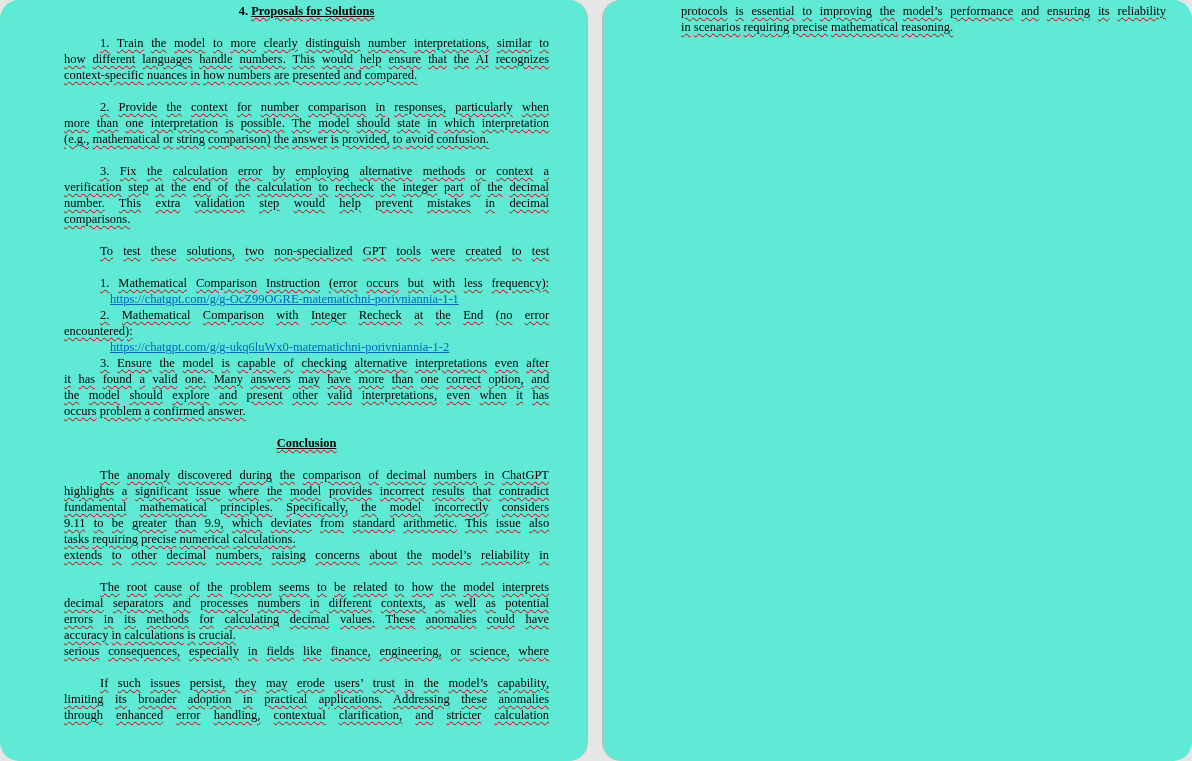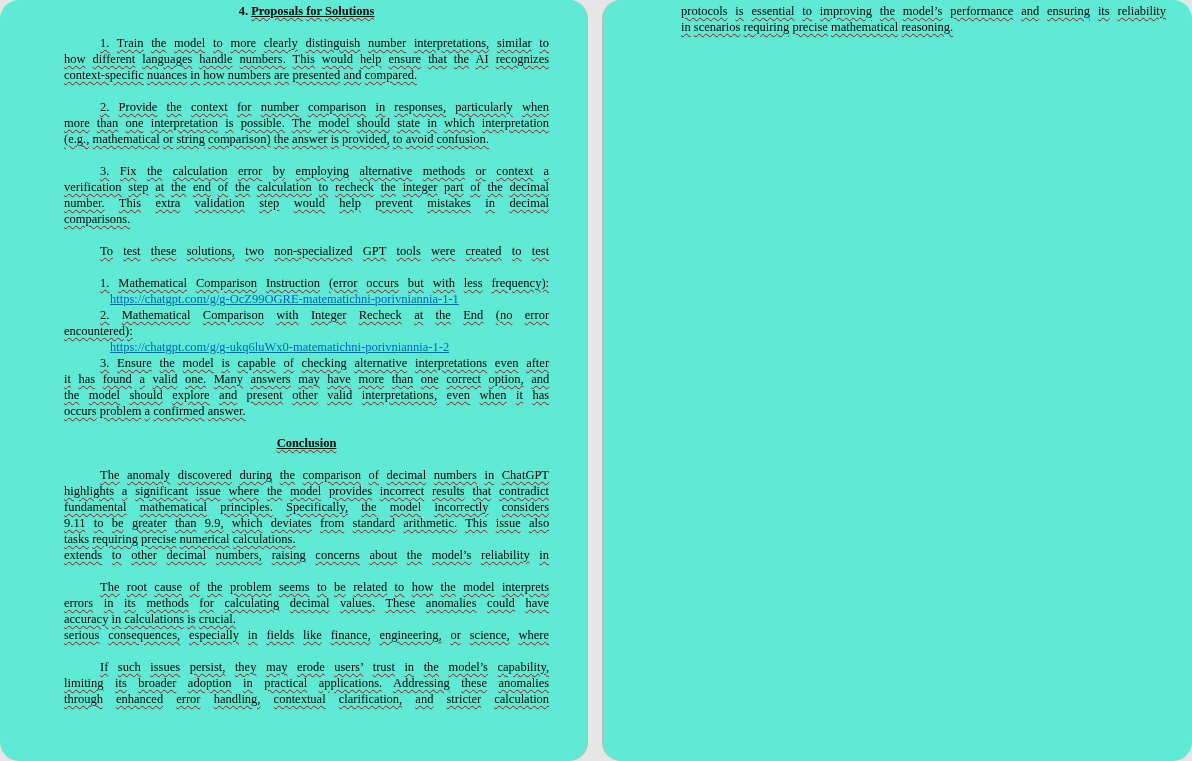--- a/index.html
+++ b/index.html
@@ -115,20 +115,21 @@
           <div class="tl fill first"><span class="w">The</span> <span class="w">anomaly</span> <span class="w">discovered</span> <span class="w">during</span> <span class="w">the</span> <span class="w">comparison</span> <span class="w">of</span> <span class="w">decimal</span> <span class="w">numbers</span> <span class="w">in</span> <span class="w">ChatGPT</span></div>
           <div class="tl fill"><span class="w">highlights</span> <span class="w">a</span> <span class="w">significant</span> <span class="w">issue</span> <span class="w">where</span> <span class="w">the</span> <span class="w">model</span> <span class="w">provides</span> <span class="w">incorrect</span> <span class="w">results</span> <span class="w">that</span> <span class="w">contradict</span></div>
           <div class="tl fill"><span class="w">fundamental</span> <span class="w">mathematical</span> <span class="w">principles.</span> <span class="w">Specifically,</span> <span class="w">the</span> <span class="w">model</span> <span class="w">incorrectly</span> <span class="w">considers</span></div>
           <div class="tl fill"><span class="w">9.11</span> <span class="w">to</span> <span class="w">be</span> <span class="w">greater</span> <span class="w">than</span> <span class="w">9.9,</span> <span class="w">which</span> <span class="w">deviates</span> <span class="w">from</span> <span class="w">standard</span> <span class="w">arithmetic.</span> <span class="w">This</span> <span class="w">issue</span> <span class="w">also</span></div>
           <div class="tl"><span class="w">tasks</span> <span class="w">requiring</span> <span class="w">precise</span> <span class="w">numerical</span> <span class="w">calculations.</span></div>
           <div class="tl fill"><span class="w">extends</span> <span class="w">to</span> <span class="w">other</span> <span class="w">decimal</span> <span class="w">numbers,</span> <span class="w">raising</span> <span class="w">concerns</span> <span class="w">about</span> <span class="w">the</span> <span class="w">model’s</span> <span class="w">reliability</span> <span class="w">in</span></div>
         </div>
 
       <div class="blk para">
           <div class="tl fill first"><span class="w">The</span> <span class="w">root</span> <span class="w">cause</span> <span class="w">of</span> <span class="w">the</span> <span class="w">problem</span> <span class="w">seems</span> <span class="w">to</span> <span class="w">be</span> <span class="w">related</span> <span class="w">to</span> <span class="w">how</span> <span class="w">the</span> <span class="w">model</span> <span class="w">interprets</span></div>
+          <div class="tl fill"><span class="w">decimal</span> <span class="w">separators</span> <span class="w">and</span> <span class="w">processes</span> <span class="w">numbers</span> <span class="w">in</span> <span class="w">different</span> <span class="w">contexts,</span> <span class="w">as</span> <span class="w">well</span> <span class="w">as</span> <span class="w">potential</span></div>
           <div class="tl fill"><span class="w">errors</span> <span class="w">in</span> <span class="w">its</span> <span class="w">methods</span> <span class="w">for</span> <span class="w">calculating</span> <span class="w">decimal</span> <span class="w">values.</span> <span class="w">These</span> <span class="w">anomalies</span> <span class="w">could</span> <span class="w">have</span></div>
           <div class="tl"><span class="w">accuracy</span> <span class="w">in</span> <span class="w">calculations</span> <span class="w">is</span> <span class="w">crucial.</span></div>
           <div class="tl fill"><span class="w">serious</span> <span class="w">consequences,</span> <span class="w">especially</span> <span class="w">in</span> <span class="w">fields</span> <span class="w">like</span> <span class="w">finance,</span> <span class="w">engineering,</span> <span class="w">or</span> <span class="w">science,</span> <span class="w">where</span></div>
         </div>
 
       <div class="blk para">
           <div class="tl fill first"><span class="w">If</span> <span class="w">such</span> <span class="w">issues</span> <span class="w">persist,</span> <span class="w">they</span> <span class="w">may</span> <span class="w">erode</span> <span class="w">users’</span> <span class="w">trust</span> <span class="w">in</span> <span class="w">the</span> <span class="w">model’s</span> <span class="w">capability,</span></div>
           <div class="tl fill"><span class="w">limiting</span> <span class="w">its</span> <span class="w">broader</span> <span class="w">adoption</span> <span class="w">in</span> <span class="w">practical</span> <span class="w">applications.</span> <span class="w">Addressing</span> <span class="w">these</span> <span class="w">anomalies</span></div>
           <div class="tl fill"><span class="w">through</span> <span class="w">enhanced</span> <span class="w">error</span> <span class="w">handling,</span> <span class="w">contextual</span> <span class="w">clarification,</span> <span class="w">and</span> <span class="w">stricter</span> <span class="w">calculation</span></div>
         </div>

